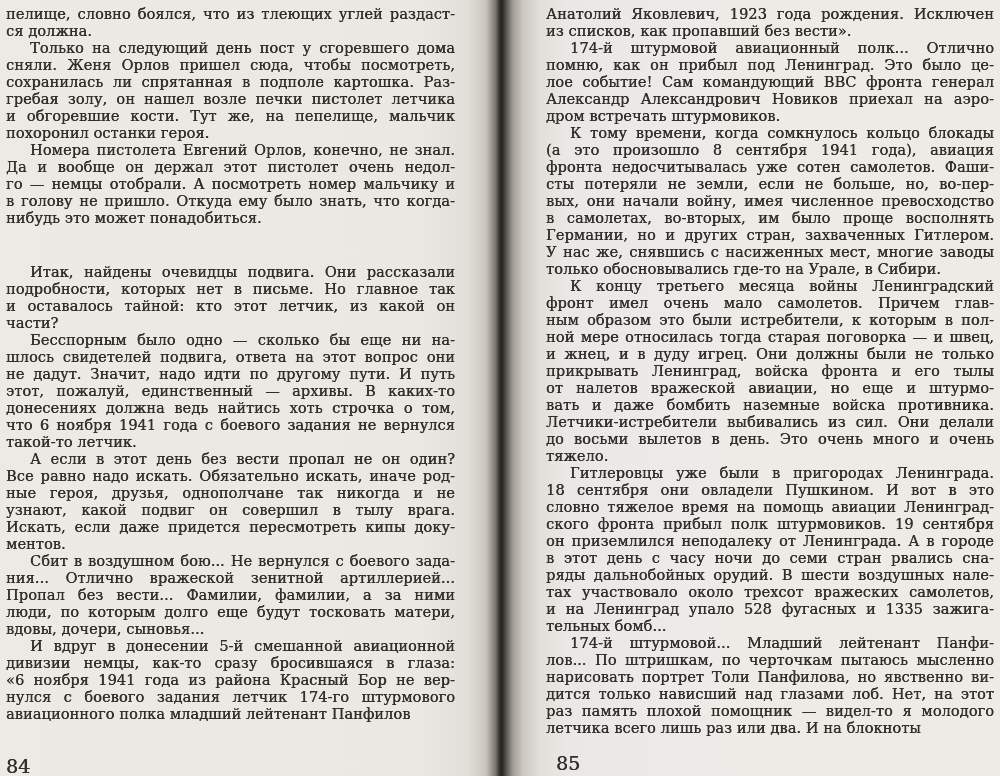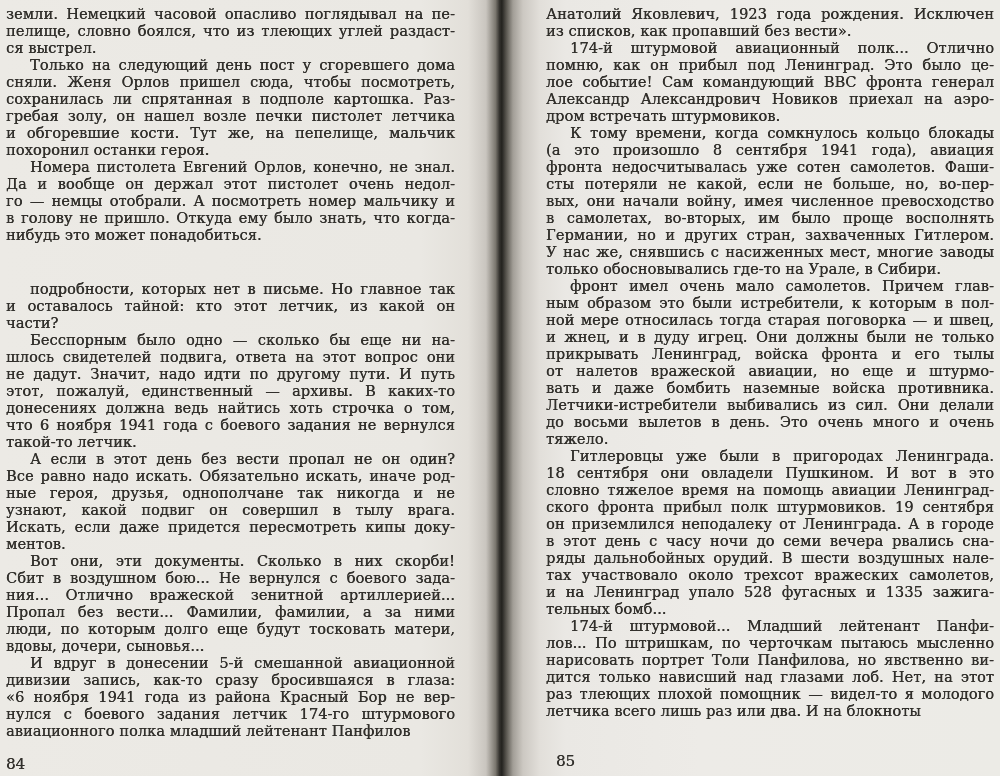--- a/index.html
+++ b/index.html
@@ -46,52 +46,52 @@
   .para.gap-before { margin-top: 37px; }
   .para.indent .line:first-child { text-indent: 24px; }
   .line {
     text-align: justify;
     text-align-last: justify;
     white-space: normal;
   }
   .line.last { text-align-last: left; }
   .page-num {
     position: absolute;
-    font-size: 15px;
+    font-size: 19px;
     text-shadow: 0.3px 0 0 currentColor;
   }
   .page-num.left  { left: 6px;  top: 755px; }
   .page-num.right { left: 556px; top: 752px; width: 448px; }
 </style>
 </head>
 <body>
 
 <div class="spread">
   <div class="text-col left">
       <div class="para">
-        <div class="line">земли. Немецкий часовой опасливо поглядывал на пе-</div>
         <div class="line">пелище, словно боялся, что из тлеющих углей раздаст-</div>
-        <div class="line last">ся выстрел.</div>
+        <div class="line last">ся должна.</div>
       </div>
       <div class="para indent">
         <div class="line">Только на следующий день пост у сгоревшего дома</div>
         <div class="line">сняли. Женя Орлов пришел сюда, чтобы посмотреть,</div>
         <div class="line">сохранилась ли спрятанная в подполе картошка. Раз-</div>
         <div class="line">гребая золу, он нашел возле печки пистолет летчика</div>
         <div class="line">и обгоревшие кости. Тут же, на пепелище, мальчик</div>
         <div class="line last">похоронил останки героя.</div>
       </div>
       <div class="para indent">
         <div class="line">Номера пистолета Евгений Орлов, конечно, не знал.</div>
         <div class="line">Да и вообще он держал этот пистолет очень недол-</div>
         <div class="line">го — немцы отобрали. А посмотреть номер мальчику и</div>
         <div class="line">в голову не пришло. Откуда ему было знать, что когда-</div>
         <div class="line last">нибудь это может понадобиться.</div>
       </div>
       <div class="para indent gap-before">
+        <div class="line">Итак, найдены очевидцы подвига. Они рассказали</div>
         <div class="line">подробности, которых нет в письме. Но главное так</div>
         <div class="line">и оставалось тайной: кто этот летчик, из какой он</div>
         <div class="line last">части?</div>
       </div>
       <div class="para indent">
         <div class="line">Бесспорным было одно — сколько бы еще ни на-</div>
         <div class="line">шлось свидетелей подвига, ответа на этот вопрос они</div>
         <div class="line">не дадут. Значит, надо идти по другому пути. И путь</div>
         <div class="line">этот, пожалуй, единственный — архивы. В каких-то</div>
         <div class="line">донесениях должна ведь найтись хоть строчка о том,</div>
@@ -100,30 +100,29 @@
       </div>
       <div class="para indent">
         <div class="line">А если в этот день без вести пропал не он один?</div>
         <div class="line">Все равно надо искать. Обязательно искать, иначе род-</div>
         <div class="line">ные героя, друзья, однополчане так никогда и не</div>
         <div class="line">узнают, какой подвиг он совершил в тылу врага.</div>
         <div class="line">Искать, если даже придется пересмотреть кипы доку-</div>
         <div class="line last">ментов.</div>
       </div>
       <div class="para indent">
-        <div class="line">Вот они, эти документы. Сколько в них скорби!</div>
         <div class="line">Сбит в воздушном бою... Не вернулся с боевого зада-</div>
         <div class="line">ния... Отлично вражеской зенитной артиллерией...</div>
         <div class="line">Пропал без вести... Фамилии, фамилии, а за ними</div>
         <div class="line">люди, по которым долго еще будут тосковать матери,</div>
         <div class="line last">вдовы, дочери, сыновья...</div>
       </div>
       <div class="para indent">
         <div class="line">И вдруг в донесении 5-й смешанной авиационной</div>
-        <div class="line">дивизии запись, как-то сразу бросившаяся в глаза:</div>
+        <div class="line">дивизии немцы, как-то сразу бросившаяся в глаза:</div>
         <div class="line">«6 ноября 1941 года из района Красный Бор не вер-</div>
         <div class="line">нулся с боевого задания летчик 174-го штурмового</div>
         <div class="line last">авиационного полка младший лейтенант Панфилов</div>
       </div>
     </div>
   <div class="text-col right">
       <div class="para">
         <div class="line">Анатолий Яковлевич, 1923 года рождения. Исключен</div>
         <div class="line last">из списков, как пропавший без вести».</div>
       </div>
@@ -131,55 +130,56 @@
         <div class="line">174-й штурмовой авиационный полк... Отлично</div>
         <div class="line">помню, как он прибыл под Ленинград. Это было це-</div>
         <div class="line">лое событие! Сам командующий ВВС фронта генерал</div>
         <div class="line">Александр Александрович Новиков приехал на аэро-</div>
         <div class="line last">дром встречать штурмовиков.</div>
       </div>
       <div class="para indent">
         <div class="line">К тому времени, когда сомкнулось кольцо блокады</div>
         <div class="line">(а это произошло 8 сентября 1941 года), авиация</div>
         <div class="line">фронта недосчитывалась уже сотен самолетов. Фаши-</div>
-        <div class="line">сты потеряли не какой, если не больше, но, во-пер-</div>
+        <div class="line">сты потеряли не земли, если не больше, но, во-пер-</div>
         <div class="line">вых, они начали войну, имея численное превосходство</div>
         <div class="line">в самолетах, во-вторых, им было проще восполнять</div>
         <div class="line">Германии, но и других стран, захваченных Гитлером.</div>
         <div class="line">У нас же, снявшись с насиженных мест, многие заводы</div>
         <div class="line last">только обосновывались где-то на Урале, в Сибири.</div>
       </div>
       <div class="para indent">
+        <div class="line">К концу третьего месяца войны Ленинградский</div>
         <div class="line">фронт имел очень мало самолетов. Причем глав-</div>
         <div class="line">ным образом это были истребители, к которым в пол-</div>
         <div class="line">ной мере относилась тогда старая поговорка — и швец,</div>
         <div class="line">и жнец, и в дуду игрец. Они должны были не только</div>
         <div class="line">прикрывать Ленинград, войска фронта и его тылы</div>
         <div class="line">от налетов вражеской авиации, но еще и штурмо-</div>
         <div class="line">вать и даже бомбить наземные войска противника.</div>
         <div class="line">Летчики-истребители выбивались из сил. Они делали</div>
         <div class="line">до восьми вылетов в день. Это очень много и очень</div>
         <div class="line last">тяжело.</div>
       </div>
       <div class="para indent">
         <div class="line">Гитлеровцы уже были в пригородах Ленинграда.</div>
         <div class="line">18 сентября они овладели Пушкином. И вот в это</div>
         <div class="line">словно тяжелое время на помощь авиации Ленинград-</div>
         <div class="line">ского фронта прибыл полк штурмовиков. 19 сентября</div>
         <div class="line">он приземлился неподалеку от Ленинграда. А в городе</div>
-        <div class="line">в этот день с часу ночи до семи вечера рвались сна-</div>
+        <div class="line">в этот день с часу ночи до семи стран рвались сна-</div>
         <div class="line">ряды дальнобойных орудий. В шести воздушных нале-</div>
         <div class="line">тах участвовало около трехсот вражеских самолетов,</div>
         <div class="line">и на Ленинград упало 528 фугасных и 1335 зажига-</div>
         <div class="line last">тельных бомб...</div>
       </div>
       <div class="para indent">
         <div class="line">174-й штурмовой... Младший лейтенант Панфи-</div>
         <div class="line">лов... По штришкам, по черточкам пытаюсь мысленно</div>
         <div class="line">нарисовать портрет Толи Панфилова, но явственно ви-</div>
         <div class="line">дится только нависший над глазами лоб. Нет, на этот</div>
-        <div class="line">раз тлеющих плохой помощник — видел-то я молодого</div>
+        <div class="line">раз память плохой помощник — видел-то я молодого</div>
         <div class="line last">летчика всего лишь раз или два. И на блокноты</div>
       </div>
     </div>
   <div class="page-num left">84</div>
   <div class="page-num right">85</div>
 </div>
 
 </body></html>

